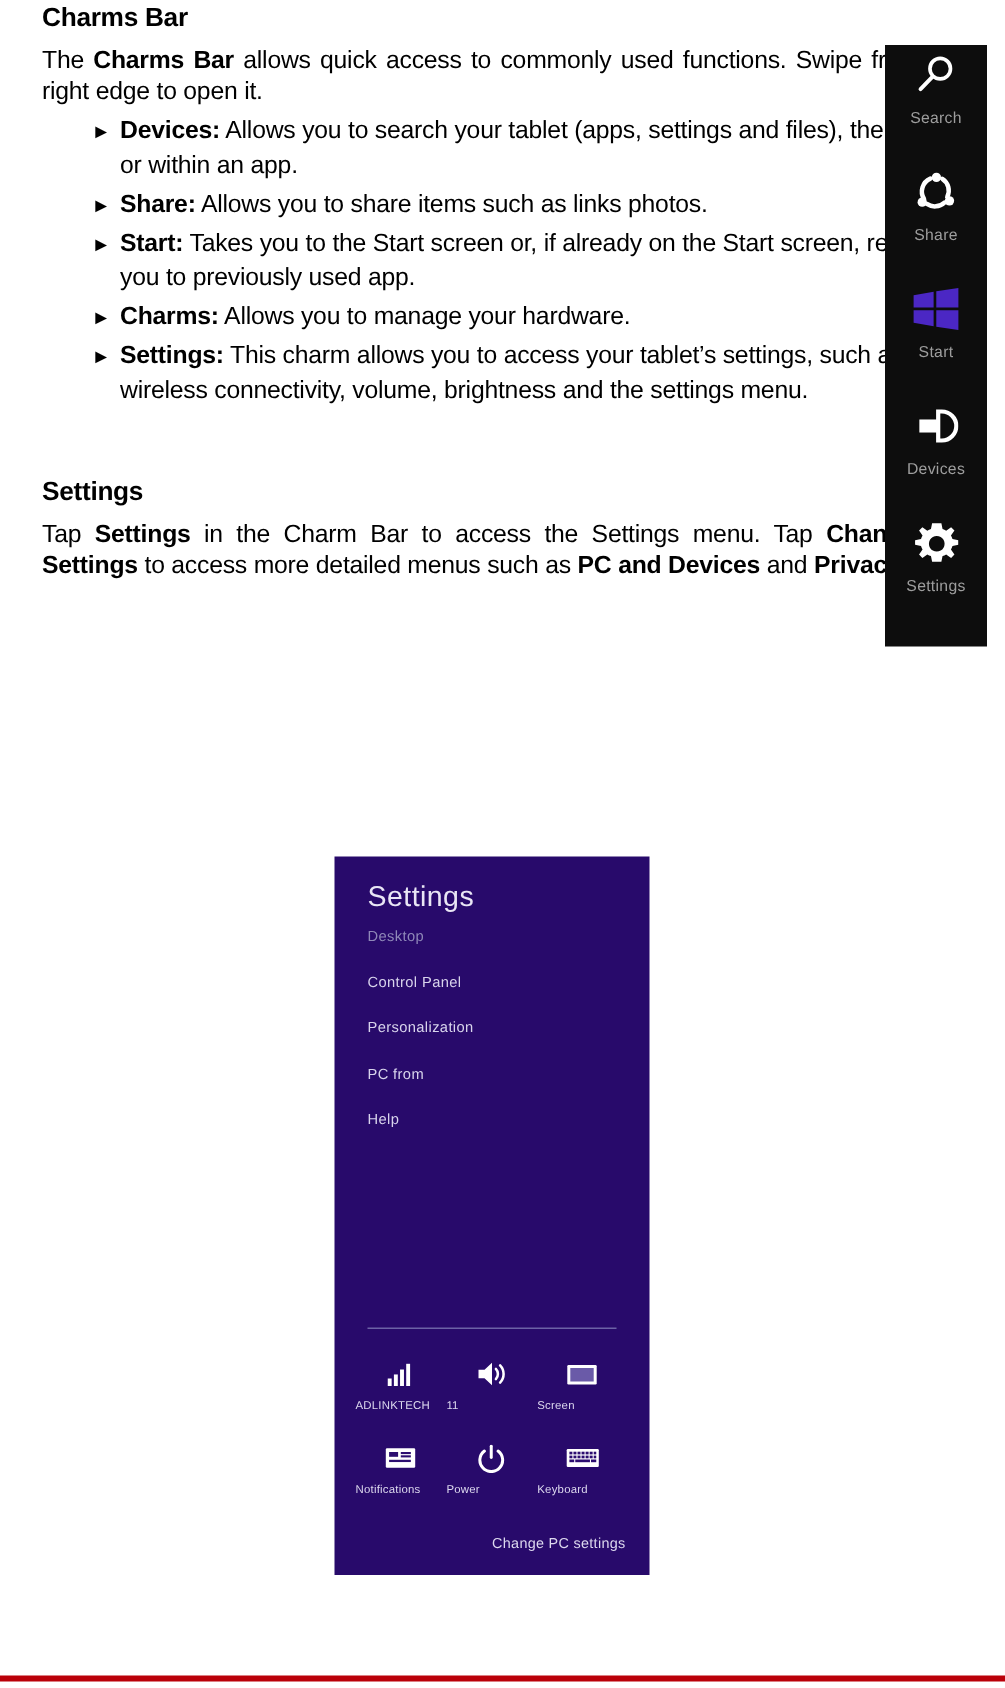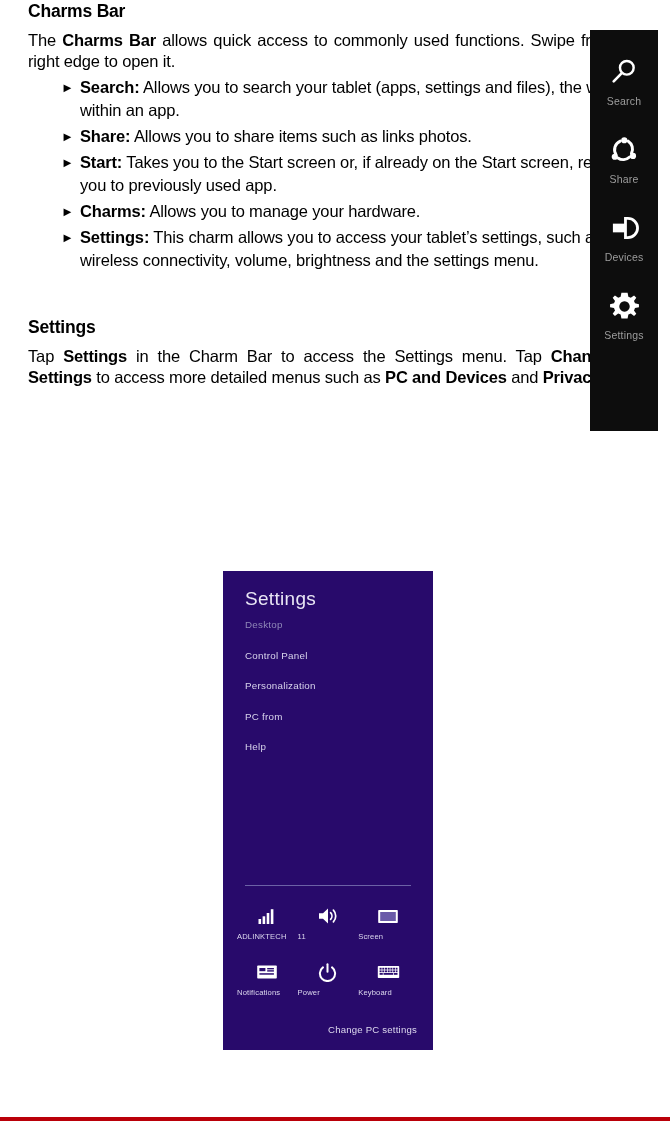--- a/index.html
+++ b/index.html
@@ -74,21 +74,20 @@
     position: absolute;
     left: 590px;
     top: 30px;
     width: 68px;
     height: 401px;
     background: #0d0d0d;
     display: flex;
     flex-direction: column;
     align-items: center;
     justify-content: flex-start;
-    padding-top: 22px;
     box-sizing: border-box;
   }
   .charm {
     width: 68px;
     height: 75px;
     display: flex;
     flex-direction: column;
     align-items: center;
     justify-content: flex-start;
     margin-bottom: 3px;
@@ -207,21 +206,21 @@
 <div class="page">
 
   <div class="content">
 
     <h2 class="section-title">Charms Bar</h2>
 
     <p class="para"><span>The </span><span class="b">Charms Bar</span><span> allows quick access to commonly used functions. Swipe from the right edge to open it.</span></p>
 
     <ul class="bullets">
       <li>
-        <span class="marker">►</span><span class="b">Search:</span><span> Allows you to search your tablet (apps, settings and files), the web, or within an app.</span>
+        <span class="marker">►</span><span class="b">Devices:</span><span> Allows you to search your tablet (apps, settings and files), the web, or within an app.</span>
       </li>
       <li>
         <span class="marker">►</span><span class="b">Share:</span><span> Allows you to share items such as links photos.</span>
       </li>
       <li>
         <span class="marker">►</span><span class="b">Start:</span><span> Takes you to the Start screen or, if already on the Start screen, returns you to previously used app.</span>
       </li>
       <li>
         <span class="marker">►</span><span class="b">Charms:</span><span> Allows you to manage your hardware.</span>
       </li>
@@ -254,20 +253,31 @@
           <path d="M20.5 6.6 A10 10 0 0 1 24 19.5" fill="none" stroke="#ffffff" stroke-width="3.2" stroke-linecap="round"></path>
           <path d="M22 23.5 A10 10 0 0 1 9.5 24.5" fill="none" stroke="#ffffff" stroke-width="3.2" stroke-linecap="round"></path>
           <circle cx="16.3" cy="5.6" r="3.3" fill="#ffffff"></circle>
           <circle cx="6.2" cy="23.2" r="3.3" fill="#ffffff"></circle>
           <circle cx="25.6" cy="22.3" r="3.3" fill="#ffffff"></circle>
         </svg>
       </span>
       <span class="clabel">Share</span>
     </div>
 
+    <div class="charm">
+      <span class="glyph">
+        <svg width="32" height="28" viewBox="0 0 34 30">
+          <polygon points="1,5.2 15.3,2.6 15.3,14 1,14" fill="#4b27c4"></polygon>
+          <polygon points="17.2,2.3 33,0 33,14 17.2,14" fill="#4b27c4"></polygon>
+          <polygon points="1,15.9 15.3,15.9 15.3,27.3 1,24.8" fill="#4b27c4"></polygon>
+          <polygon points="17.2,15.9 33,15.9 33,30 17.2,27.6" fill="#4b27c4"></polygon>
+        </svg>
+      </span>
+      <span class="clabel">Start</span>
+    </div>
 
     <div class="charm">
       <span class="glyph">
         <svg width="29" height="24" viewBox="0 0 30 24">
           <path d="M16 2 h2.5 a10 10 0 0 1 0 20 H16 z" fill="none" stroke="#ffffff" stroke-width="2.9"></path>
           <rect x="3" y="7.5" width="13.5" height="9" fill="#ffffff"></rect>
         </svg>
       </span>
       <span class="clabel">Devices</span>
     </div>

